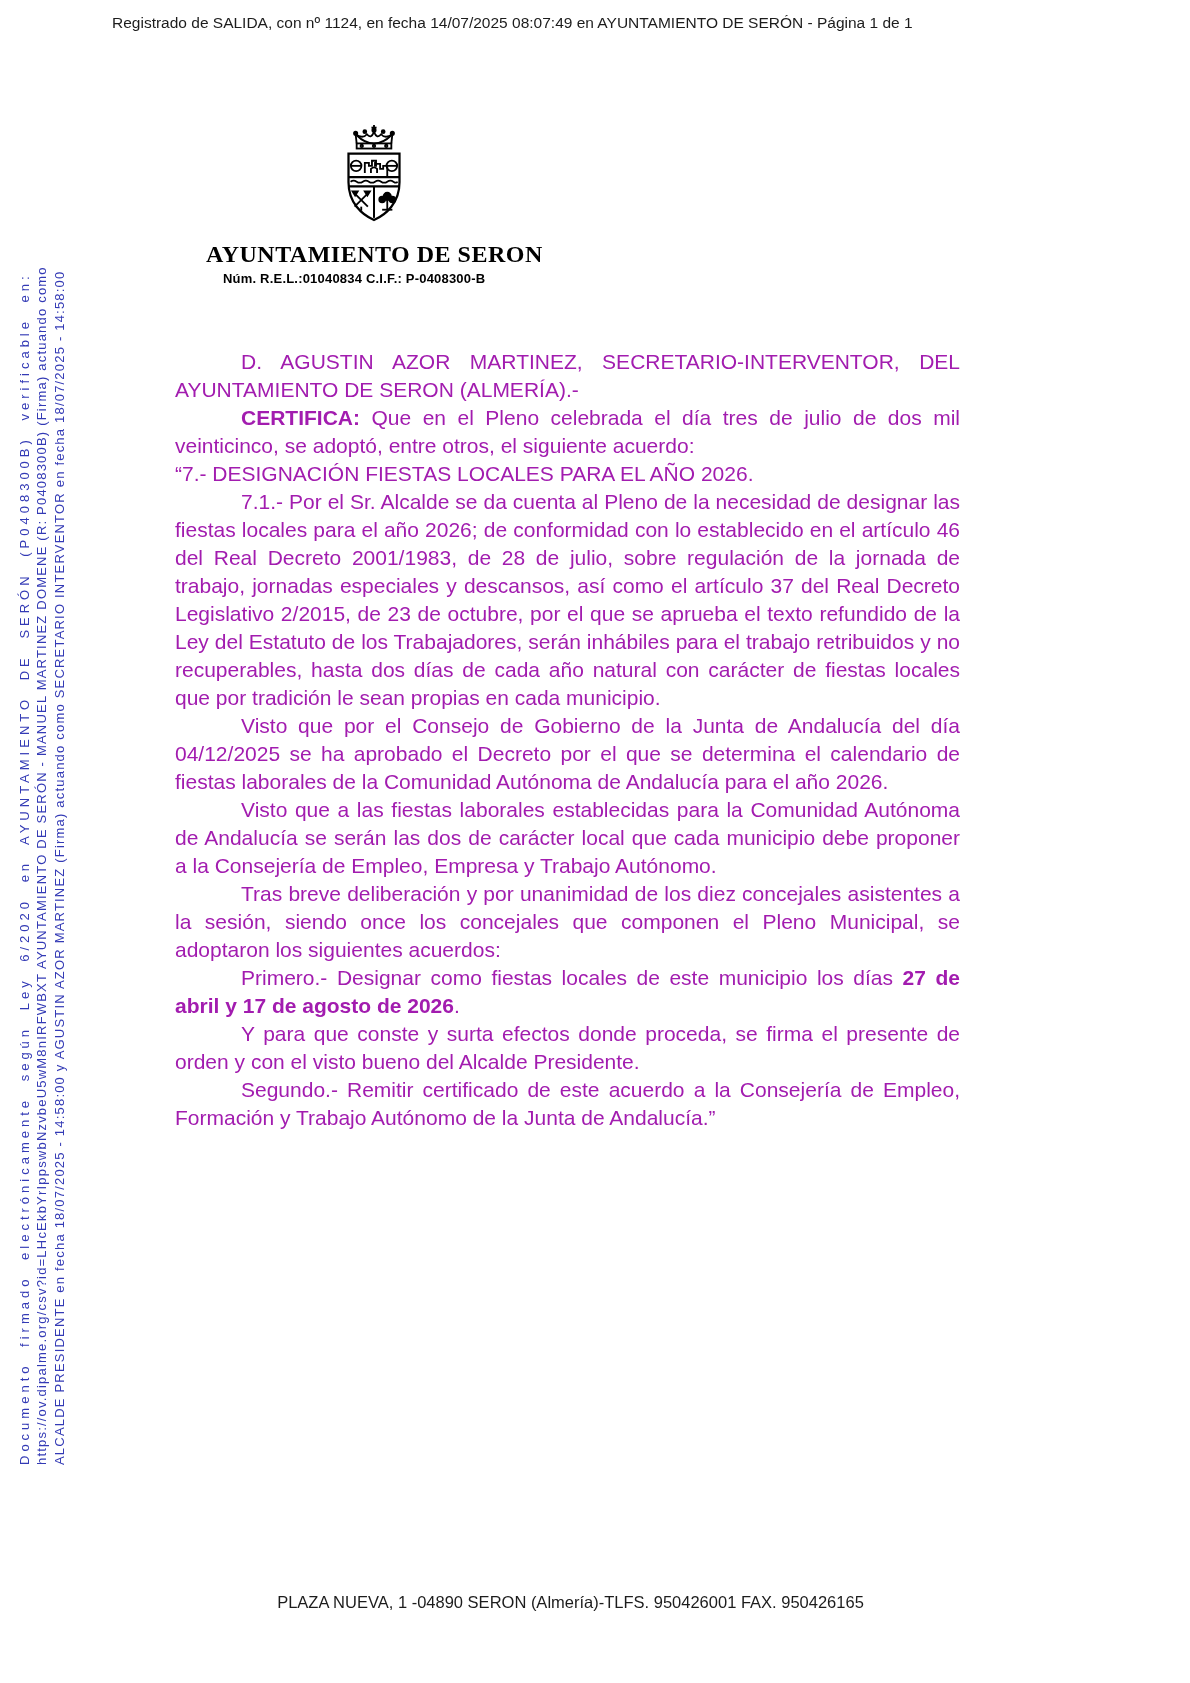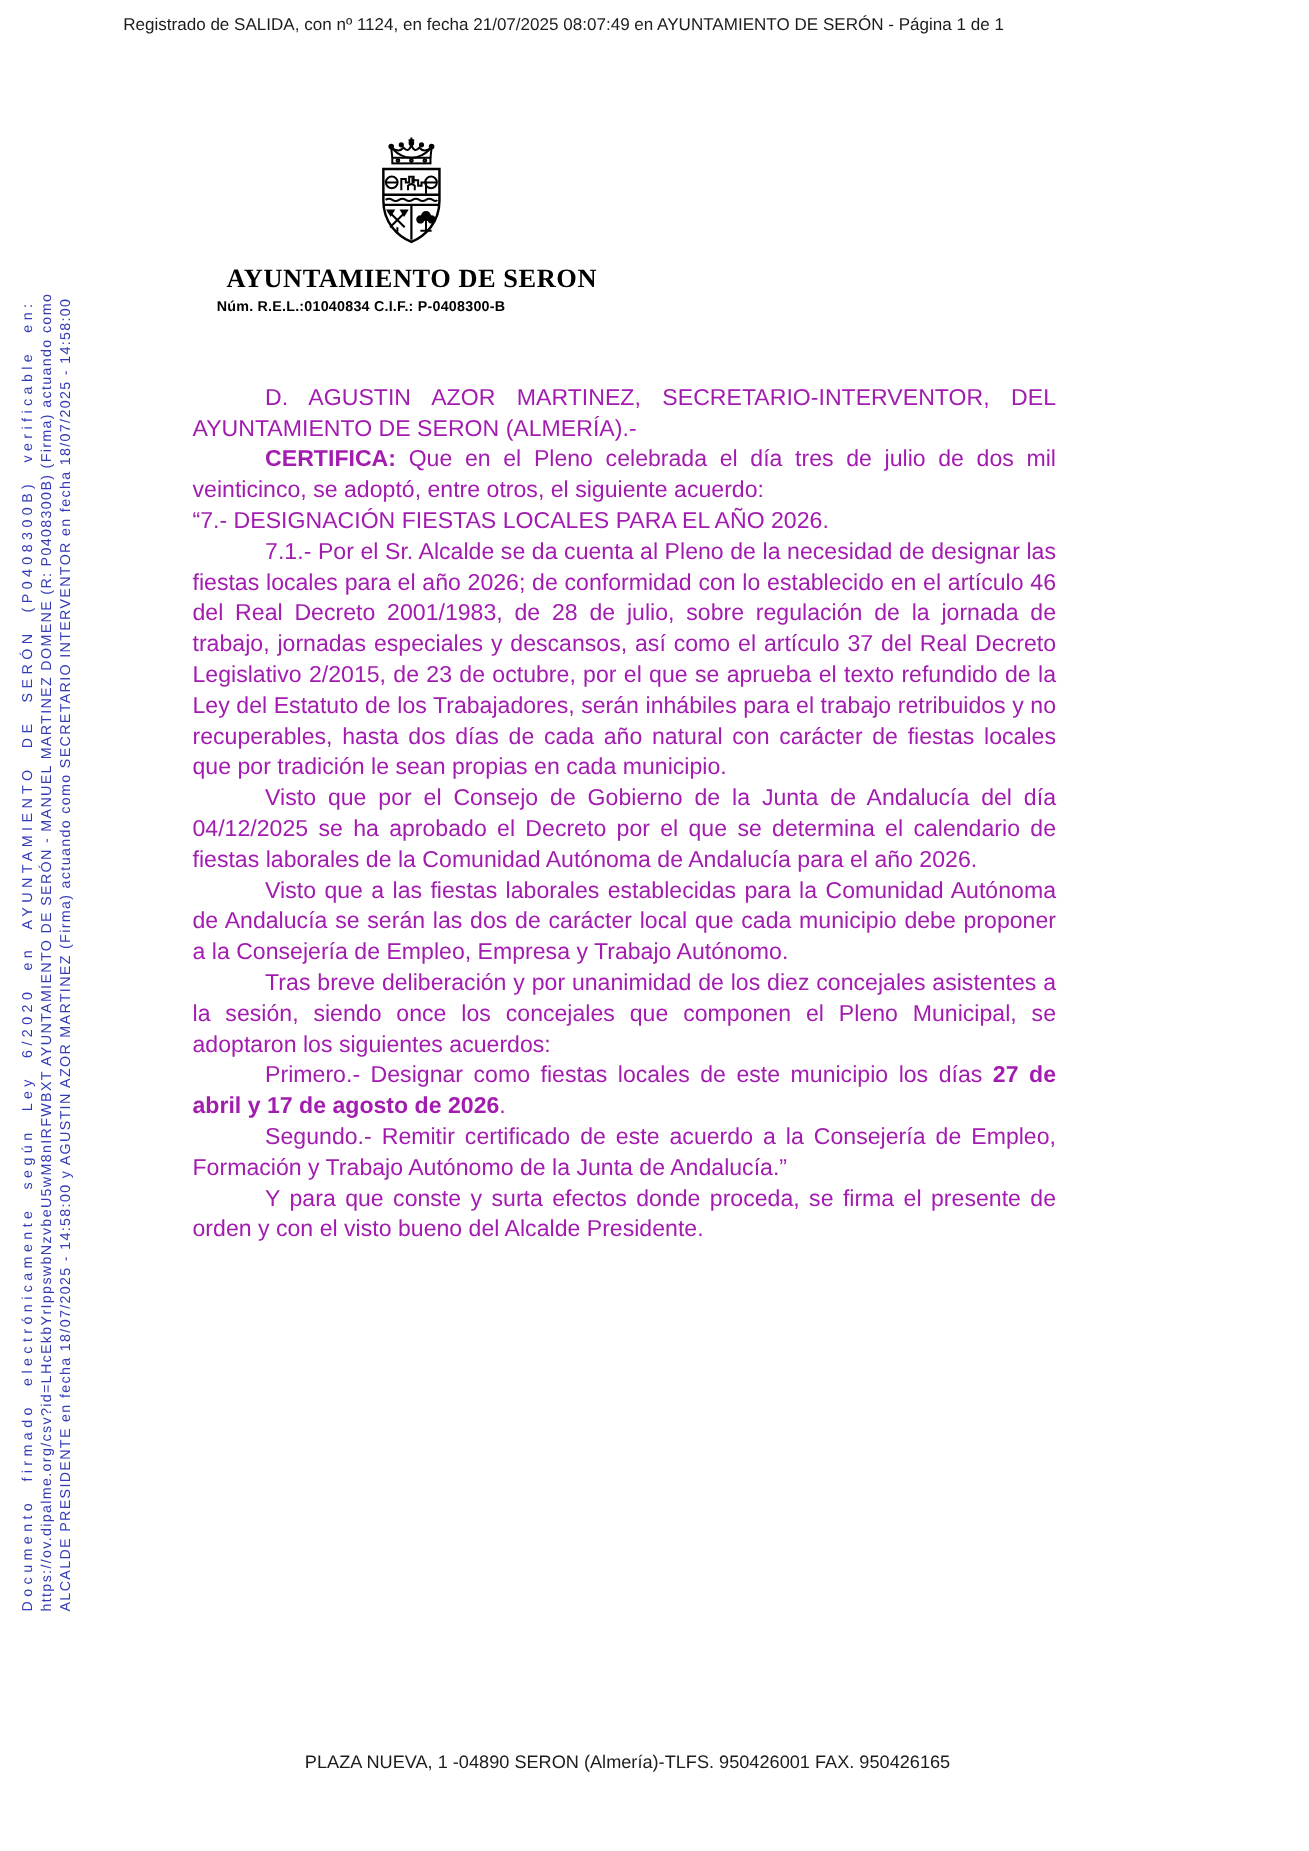--- a/index.html
+++ b/index.html
@@ -48,21 +48,21 @@
     font-family: "Liberation Serif", serif;
     font-weight: bold;
     font-size: 24px;
     letter-spacing: 0.5px;
     white-space: nowrap;
     color: #000;
     text-align: center;
   }
   .registry-line {
     position: absolute;
-    left: 197px; top: 271px;
+    left: 223px; top: 271px;
     font-weight: bold;
     font-size: 13px;
     letter-spacing: 0.2px;
     white-space: nowrap;
     color: #000;
   }
   
   .doc-body {
     position: absolute;
     left: 175px; top: 348px;
@@ -83,21 +83,21 @@
     width: 785px;
     text-align: center;
     font-size: 16.5px;
     color: #1c1c1c;
     white-space: nowrap;
   }
 </style>
 </head>
 <body>
 
-<div class="reg-header">Registrado de SALIDA, con nº 1124, en fecha 21/07/2025 08:07:49 en AYUNTAMIENTO DE SERÓN - Página 1 de 1</div>
+<div class="reg-header">Registrado de SALIDA, con nº 1124, en fecha 14/07/2025 08:07:49 en AYUNTAMIENTO DE SERÓN - Página 1 de 1</div>
 
 <div class="sidebar" style="color: rgb(51, 58, 181);">
   <div class="line-spread">Documento firmado electrónicamente según Ley 6/2020 en AYUNTAMIENTO DE SERÓN (P0408300B) verificable en:</div>
   <div class="line-normal">https://ov.dipalme.org/csv?id=LHcEkbYrIppswbNzvbeU5wM8nIRFWBXT AYUNTAMIENTO DE SERÓN - MANUEL MARTINEZ DOMENE (R: P0408300B) (Firma) actuando como</div>
   <div class="line-normal">ALCALDE PRESIDENTE en fecha 18/07/2025 - 14:58:00 y AGUSTIN AZOR MARTINEZ (Firma) actuando como SECRETARIO INTERVENTOR en fecha 18/07/2025 - 14:58:00</div>
 </div>
 
 <svg class="crest" viewBox="0 0 66 100" aria-hidden="true">
   <g stroke="#000" fill="none" stroke-width="1.8">
 
@@ -149,17 +149,17 @@
 
 <div class="doc-body">
     <p class="indent"><span>D. AGUSTIN AZOR MARTINEZ, SECRETARIO-INTERVENTOR, DEL AYUNTAMIENTO DE SERON (ALMERÍA).-</span></p>
     <p class="indent"><span class="bold">CERTIFICA:</span><span> Que en el Pleno celebrada el día tres de julio de dos mil veinticinco, se adoptó, entre otros, el siguiente acuerdo:</span></p>
     <p><span>“7.- DESIGNACIÓN FIESTAS LOCALES PARA EL AÑO 2026.</span></p>
     <p class="indent"><span>7.1.- Por el Sr. Alcalde se da cuenta al Pleno de la necesidad de designar las fiestas locales para el año 2026; de conformidad con lo establecido en el artículo 46 del Real Decreto 2001/1983, de 28 de julio, sobre regulación de la jornada de trabajo, jornadas especiales y descansos, así como el artículo 37 del Real Decreto Legislativo 2/2015, de 23 de octubre, por el que se aprueba el texto refundido de la Ley del Estatuto de los Trabajadores, serán inhábiles para el trabajo retribuidos y no recuperables, hasta dos días de cada año natural con carácter de fiestas locales que por tradición le sean propias en cada municipio.</span></p>
     <p class="indent"><span>Visto que por el Consejo de Gobierno de la Junta de Andalucía del día 04/12/2025 se ha aprobado el Decreto por el que se determina el calendario de fiestas laborales de la Comunidad Autónoma de Andalucía para el año 2026.</span></p>
     <p class="indent"><span>Visto que a las fiestas laborales establecidas para la Comunidad Autónoma de Andalucía se serán las dos de carácter local que cada municipio debe proponer a la Consejería de Empleo, Empresa y Trabajo Autónomo.</span></p>
     <p class="indent"><span>Tras breve deliberación y por unanimidad de los diez concejales asistentes a la sesión, siendo once los concejales que componen el Pleno Municipal, se adoptaron los siguientes acuerdos:</span></p>
     <p class="indent"><span>Primero.- Designar como fiestas locales de este municipio los días </span><span class="bold">27 de abril y 17 de agosto de 2026</span><span>.</span></p>
+    <p class="indent"><span>Y para que conste y surta efectos donde proceda, se firma el presente de orden y con el visto bueno del Alcalde Presidente.</span></p>
     <p class="indent"><span>Segundo.- Remitir certificado de este acuerdo a la Consejería de Empleo, Formación y Trabajo Autónomo de la Junta de Andalucía.”</span></p>
-    <p class="indent"><span>Y para que conste y surta efectos donde proceda, se firma el presente de orden y con el visto bueno del Alcalde Presidente.</span></p>
   </div>
 
 <div class="footer">PLAZA NUEVA, 1 -04890 SERON (Almería)-TLFS. 950426001 FAX. 950426165</div>
 
 </body></html>

